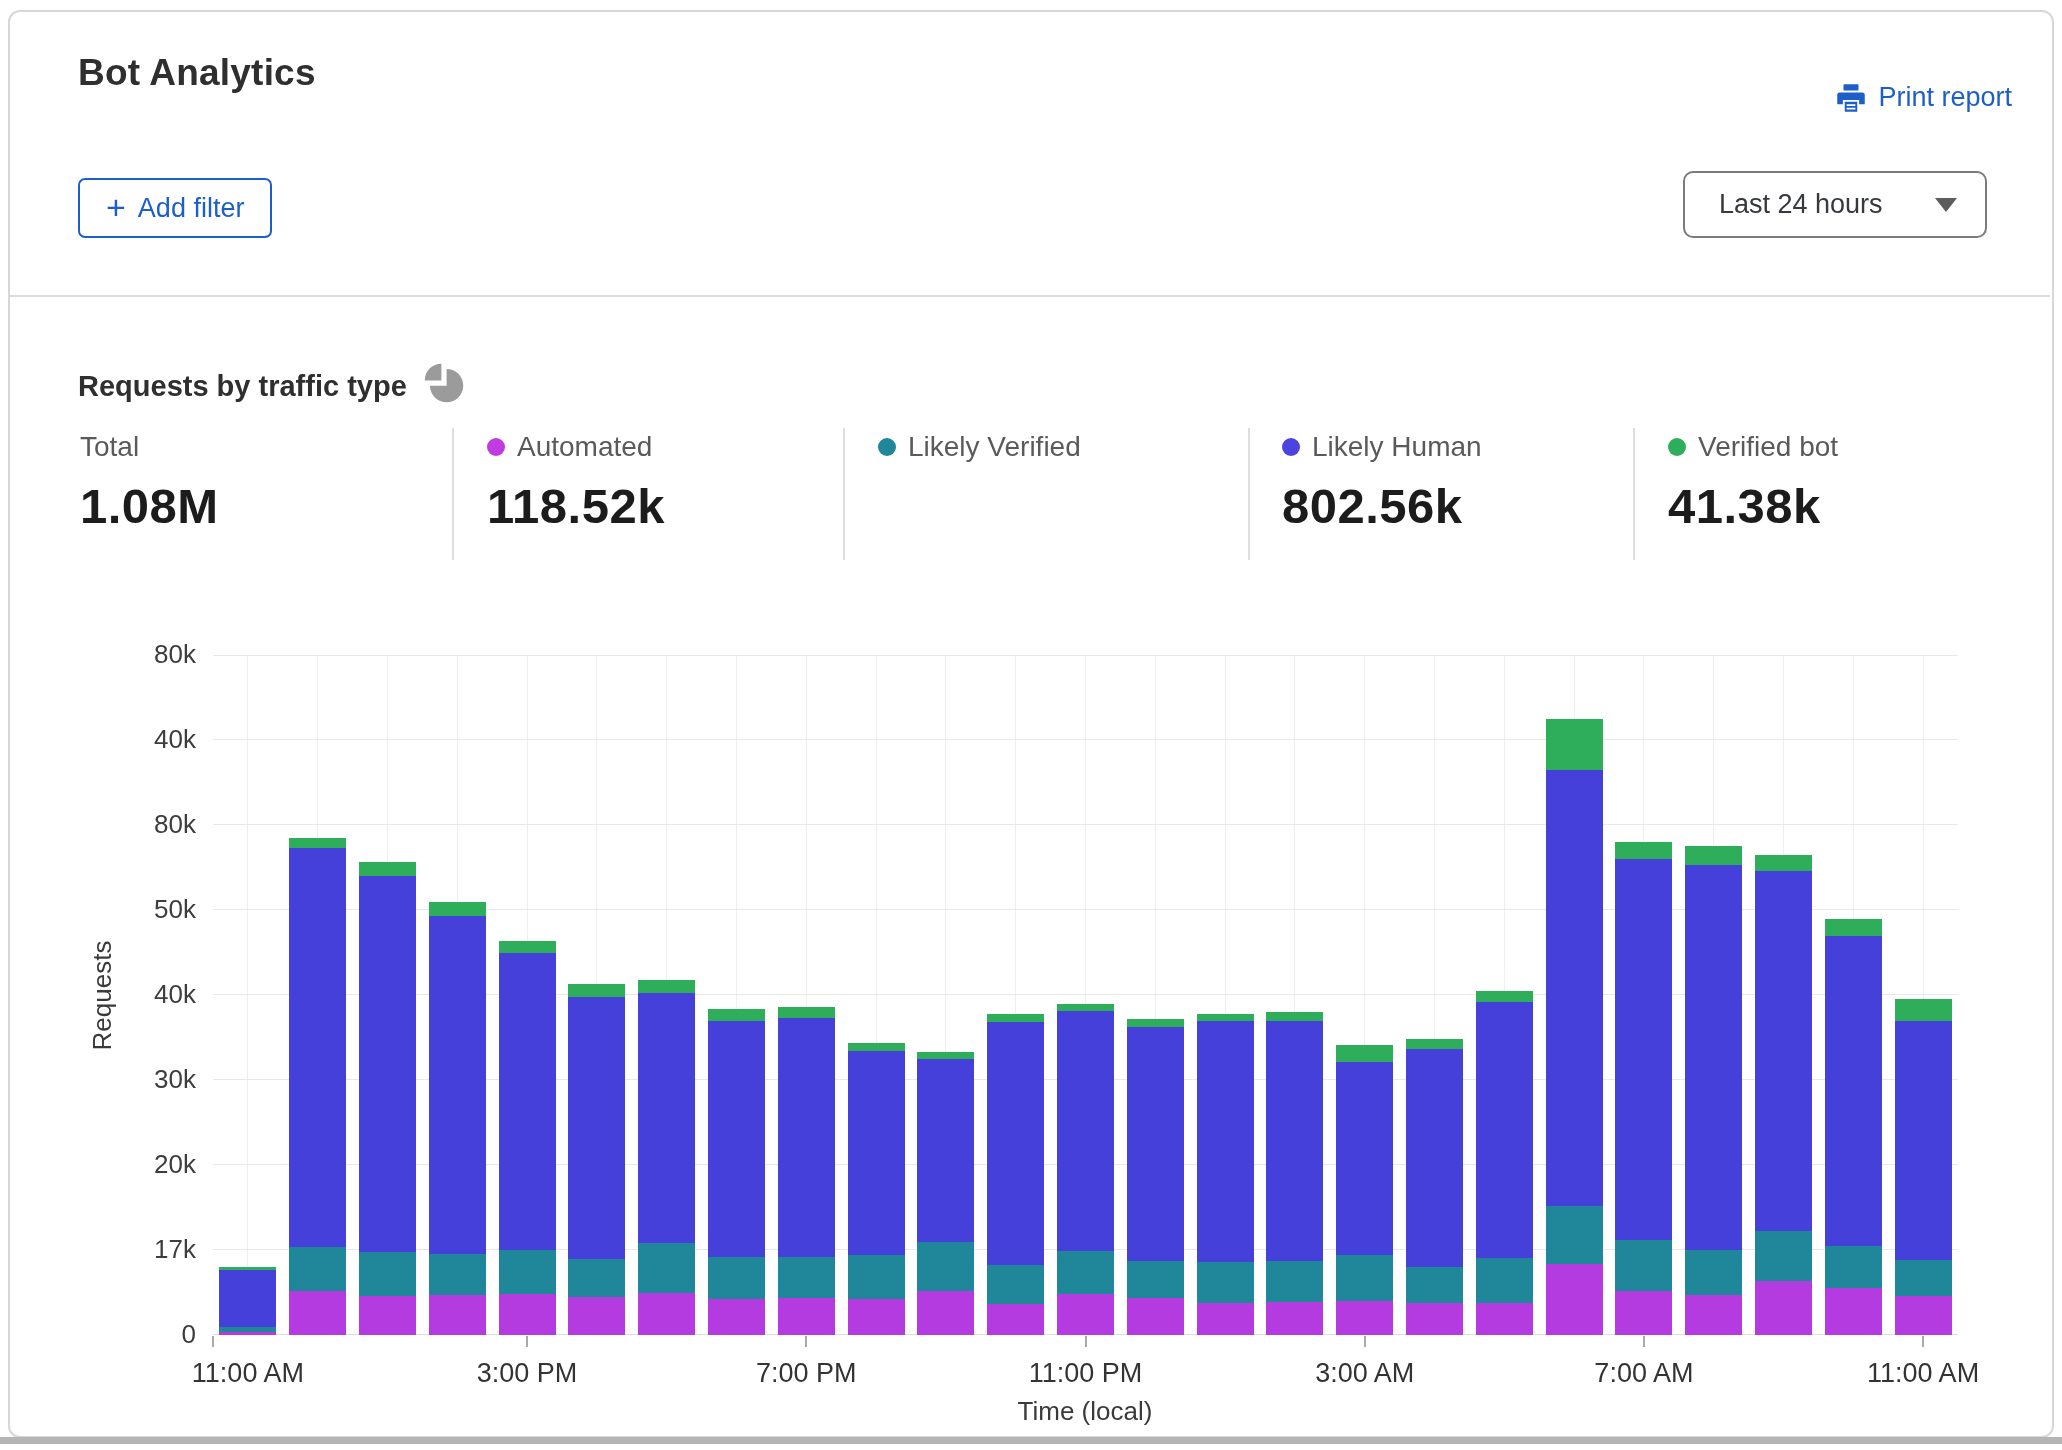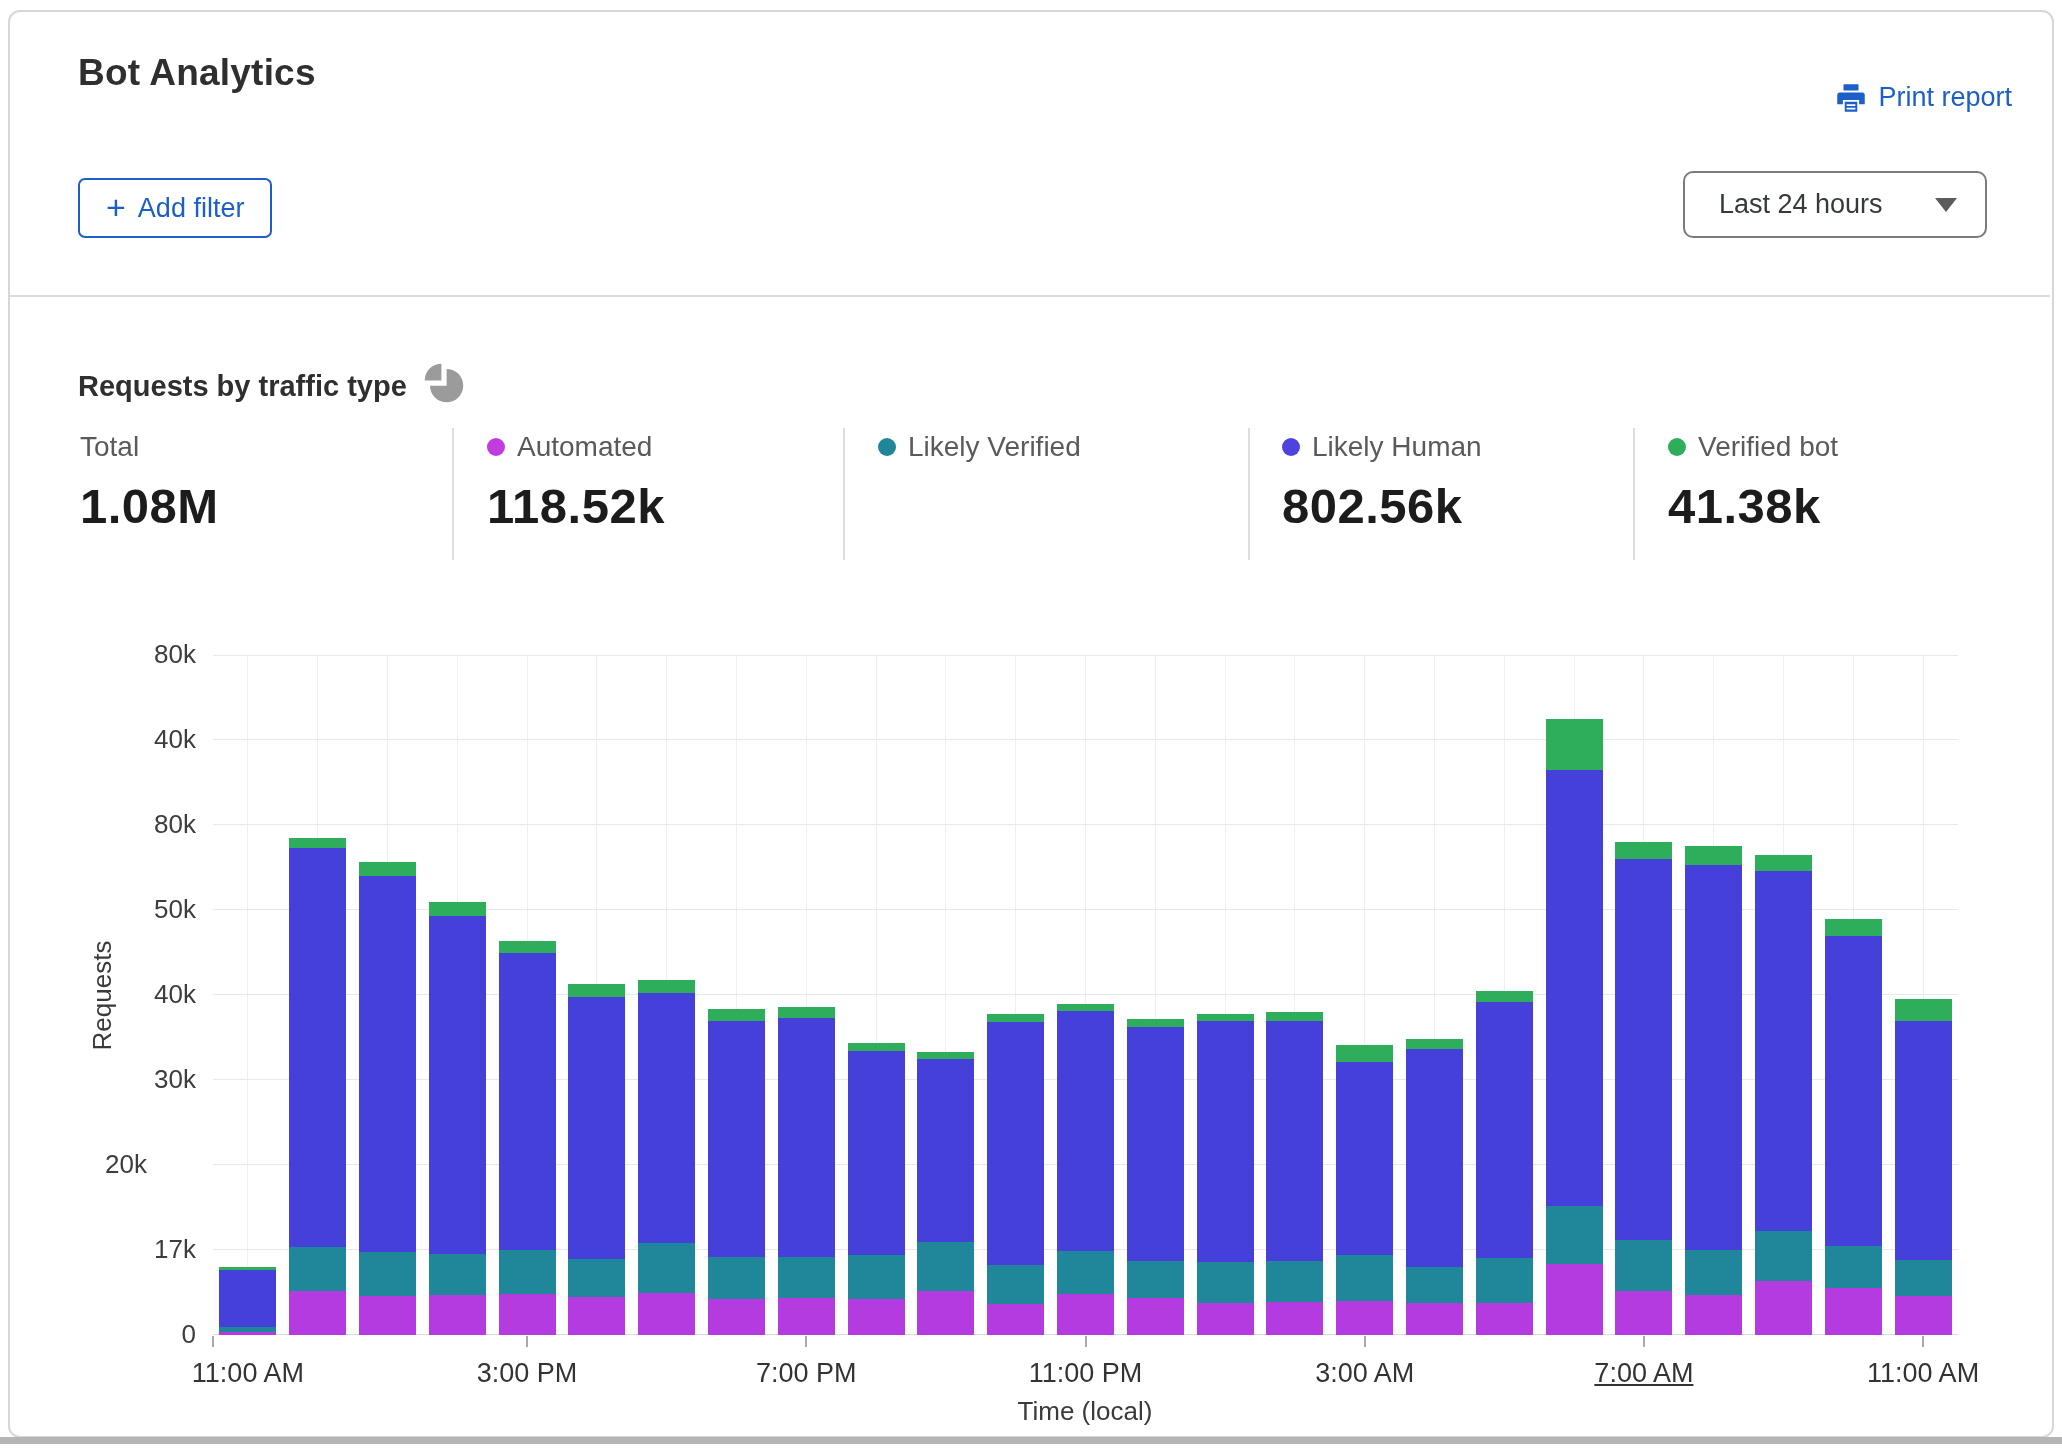--- a/index.html
+++ b/index.html
@@ -303,34 +303,34 @@
         <div class="seg" style="bottom: 74.8px; height: 239.7px; background: rgb(70, 64, 218);"></div>
         <div class="seg" style="bottom: 314.5px; height: 21.25px; background: rgb(46, 173, 91);"></div>
       </div>
     </div>
   <div class="abs axis-title y-axis-title">Requests</div>
   <div class="abs axis-title x-axis-title">Time (local)</div>
 
   <div class="abs bottom-bar"></div>
 <div class="abs ytick" style="left: 56px; top: 1319px;">0</div>
     <div class="abs ytick" style="left: 56px; top: 1234px;">17k</div>
-    <div class="abs ytick" style="left: 56px; top: 1149px; text-align: center;">20k</div>
+    <div class="abs ytick" style="left: 56px; top: 1149px;">20k</div>
     <div class="abs ytick" style="left: 56px; top: 1064px;">30k</div>
     <div class="abs ytick" style="left: 56px; top: 979px;">40k</div>
     <div class="abs ytick" style="left: 56px; top: 894px;">50k</div>
     <div class="abs ytick" style="left: 56px; top: 809px;">80k</div>
     <div class="abs ytick" style="left: 56px; top: 724px;">40k</div>
     <div class="abs ytick" style="left: 56px; top: 639px;">80k</div>
     <div class="abs tickmark" style="left: 212px;"></div>
     <div class="abs tickmark" style="left: 526.1px;"></div>
     <div class="abs tickmark" style="left: 805.3px;"></div>
     <div class="abs tickmark" style="left: 1084.5px;"></div>
     <div class="abs tickmark" style="left: 1363.7px;"></div>
     <div class="abs tickmark" style="left: 1642.9px;"></div>
     <div class="abs tickmark" style="left: 1922.1px;"></div>
     <div class="abs xtick" style="left: 157.9px;">11:00 AM</div>
     <div class="abs xtick" style="left: 437.1px;">3:00 PM</div>
     <div class="abs xtick" style="left: 716.3px;">7:00 PM</div>
     <div class="abs xtick" style="left: 995.5px;">11:00 PM</div>
     <div class="abs xtick" style="left: 1274.7px;">3:00 AM</div>
-    <div class="abs xtick" style="left: 1553.9px; text-decoration: underline;">7:00 AM</div>
+    <div class="abs xtick" style="left: 1553.9px;">7:00 AM</div>
     <div class="abs xtick" style="left: 1833.1px;">11:00 AM</div>
   </div>
 
 </body></html>

